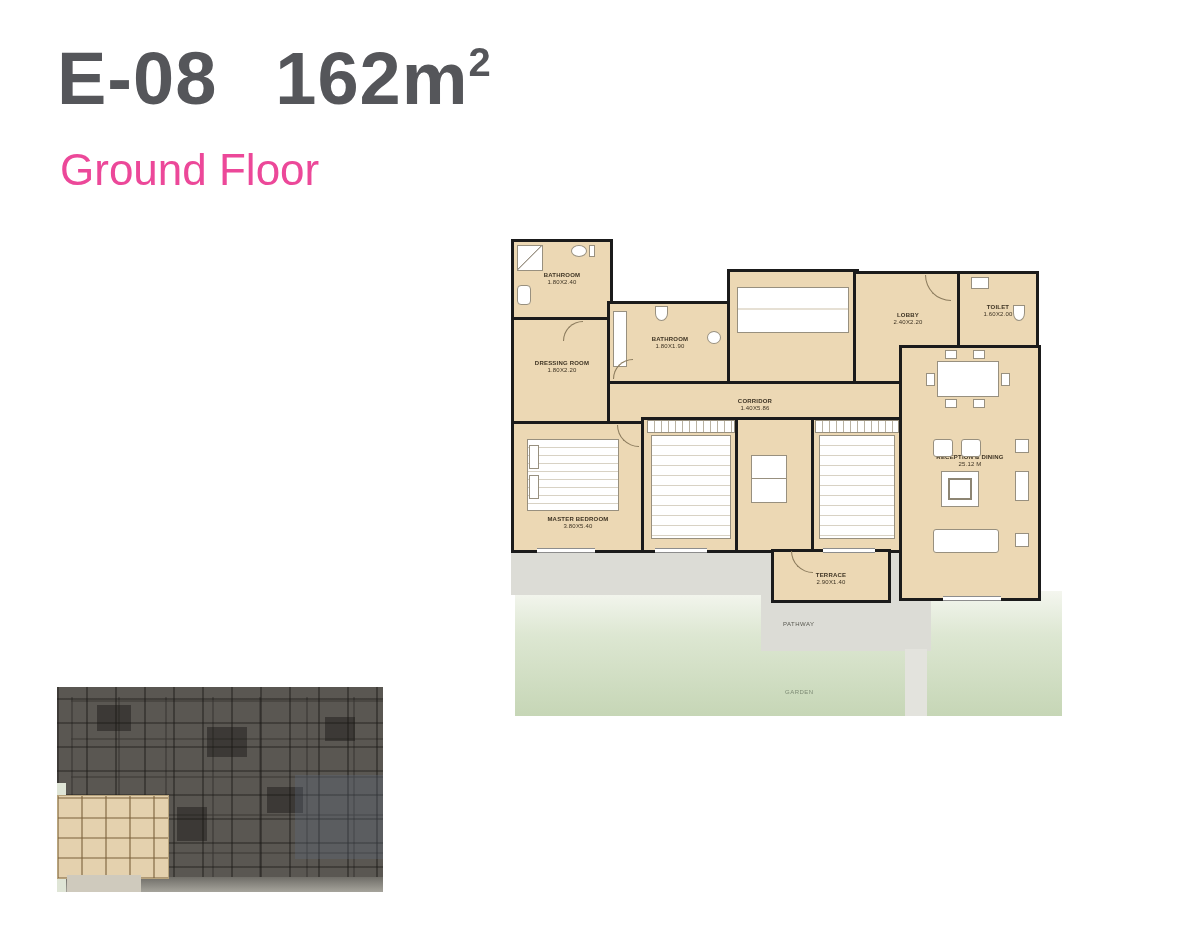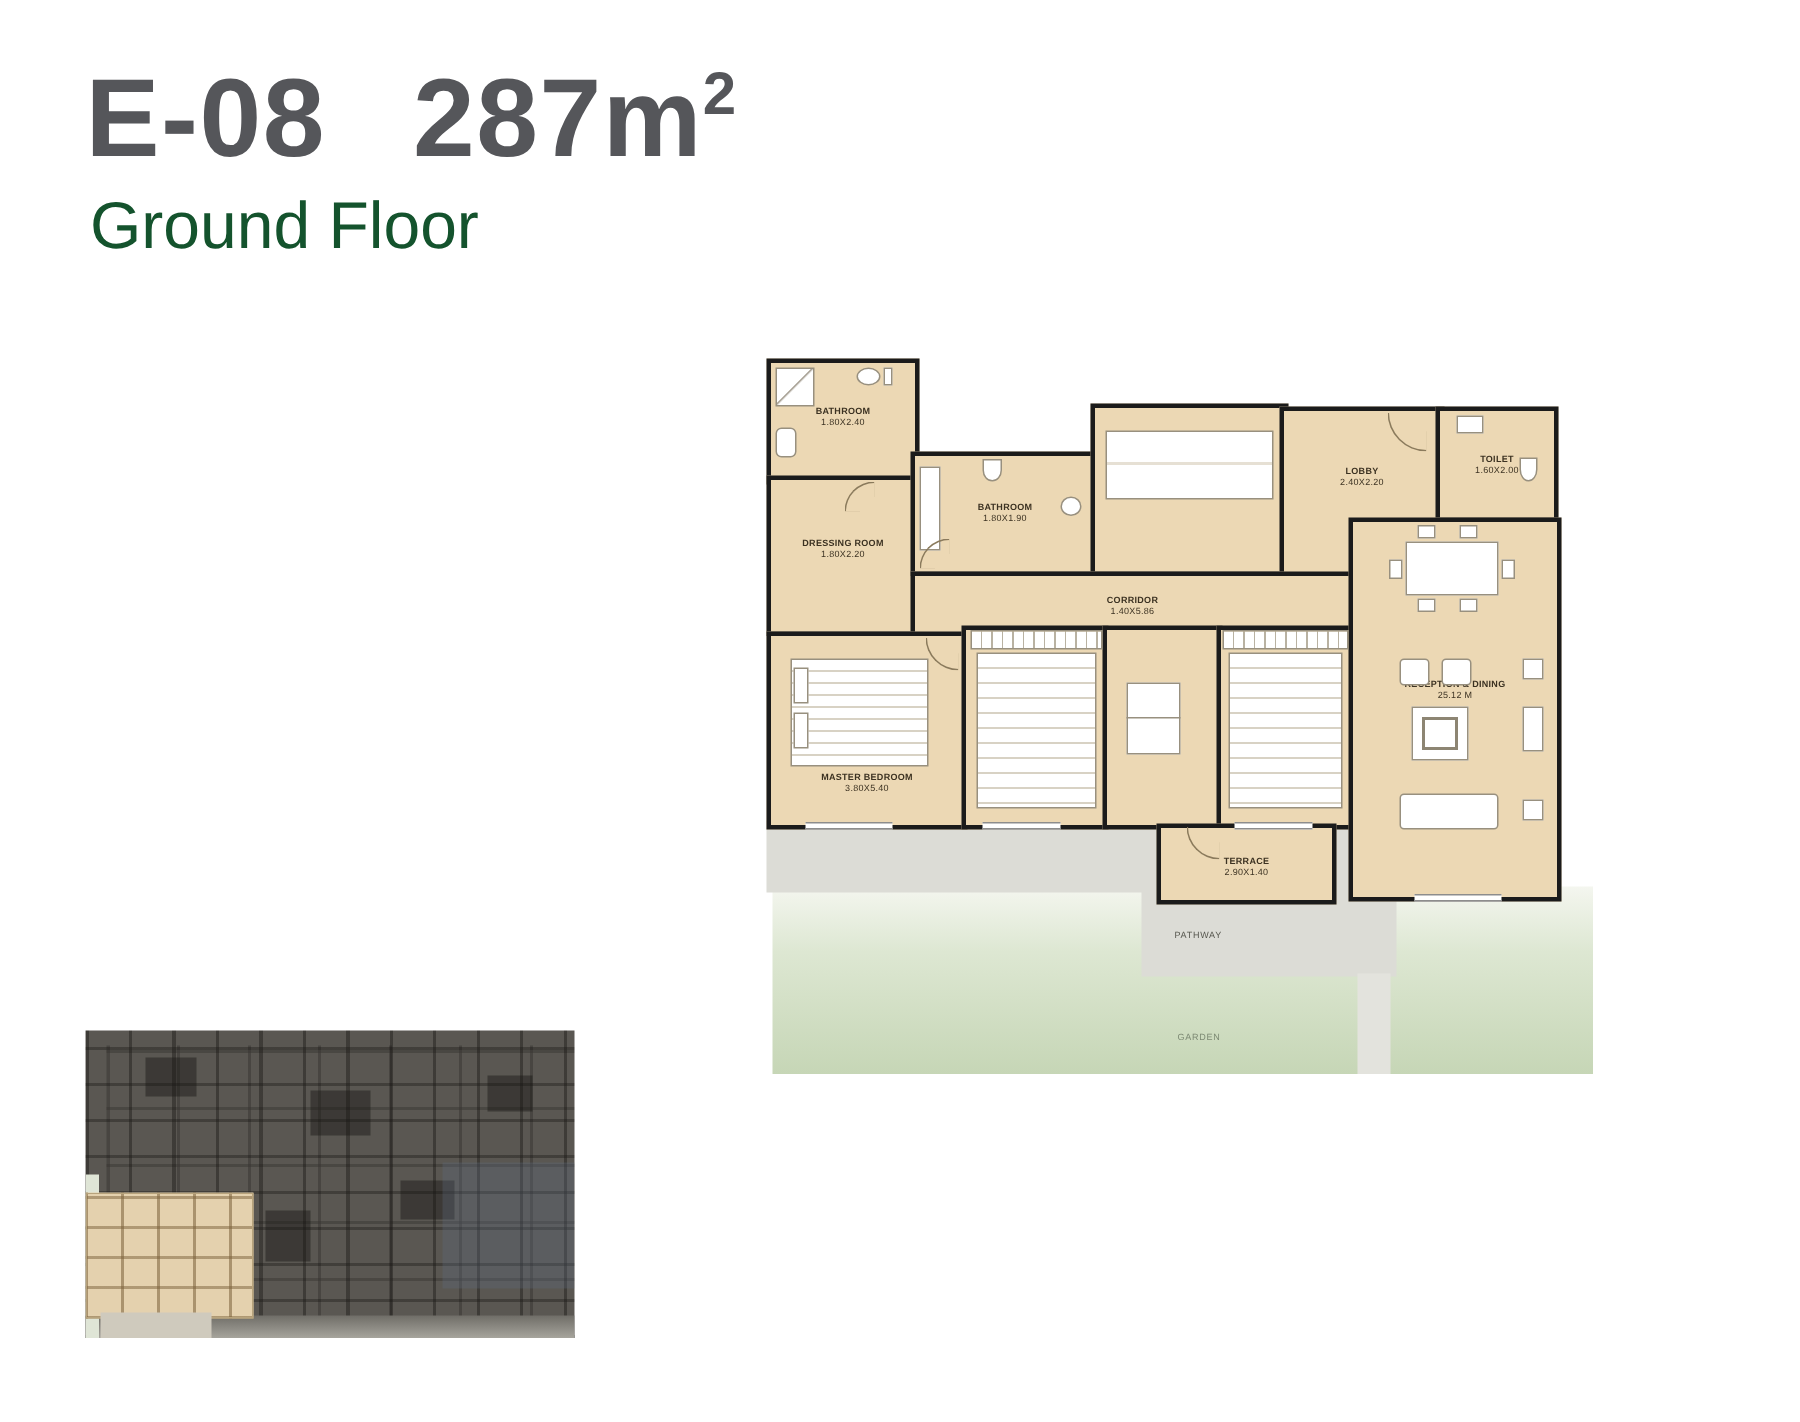--- a/index.html
+++ b/index.html
@@ -8,21 +8,21 @@
     font-family:"Liberation Sans", sans-serif;overflow:hidden;
   }
   
   .title{
     position:absolute;left:57px;top:36px;font-size:74px;font-weight:700;
     color:#55565a;letter-spacing:1px;white-space:nowrap;
   }
   .title .gap{display:inline-block;width:58px;}
   .title sup{font-size:40px;vertical-align:28px;}
   .subtitle{
-    position:absolute;left:60px;top:126px;font-size:44px;font-weight:400;color:#14532d;
+    position:absolute;left:60px;top:145px;font-size:44px;font-weight:400;color:#ec4899;
   }
 
   
   .plan{position:absolute;left:505px;top:233px;width:557px;height:483px;}
 
   
   .garden{position:absolute;left:10px;top:358px;width:547px;height:125px;
     background:linear-gradient(to bottom,#f4f6ef 0%,#dde7d2 35%,#c6d6b6 100%);z-index:1;}
   .pathway{position:absolute;background:#dcdcd6;z-index:2;}
   .pw-left{left:6px;top:314px;width:262px;height:48px;}
@@ -146,21 +146,21 @@
     box-shadow:0 0 0 1px #b7a37c inset;
     background-image:
       repeating-linear-gradient(90deg, rgba(122,96,58,.55) 0 2px, transparent 2px 24px),
       repeating-linear-gradient(0deg, rgba(122,96,58,.5) 0 2px, transparent 2px 20px);}
   .kp-unit-ext{position:absolute;left:10px;top:188px;width:74px;height:17px;background:#cfcabd;}
 </style>
 </head>
 <body>
 
 <div class="title">
-  <span>E-08</span><span class="gap"></span><span>287m</span><sup>2</sup>
+  <span>E-08</span><span class="gap"></span><span>162m</span><sup>2</sup>
 </div>
 <div class="subtitle">Ground Floor</div>
 
 <div class="plan">
 
   <div class="garden"></div>
   <div class="pathway pw-left"></div>
   <div class="pathway pw-mid"></div>
   <div class="pathway pw-strip"></div>
   <div class="outdoor-label lbl-pathway">PATHWAY</div>

